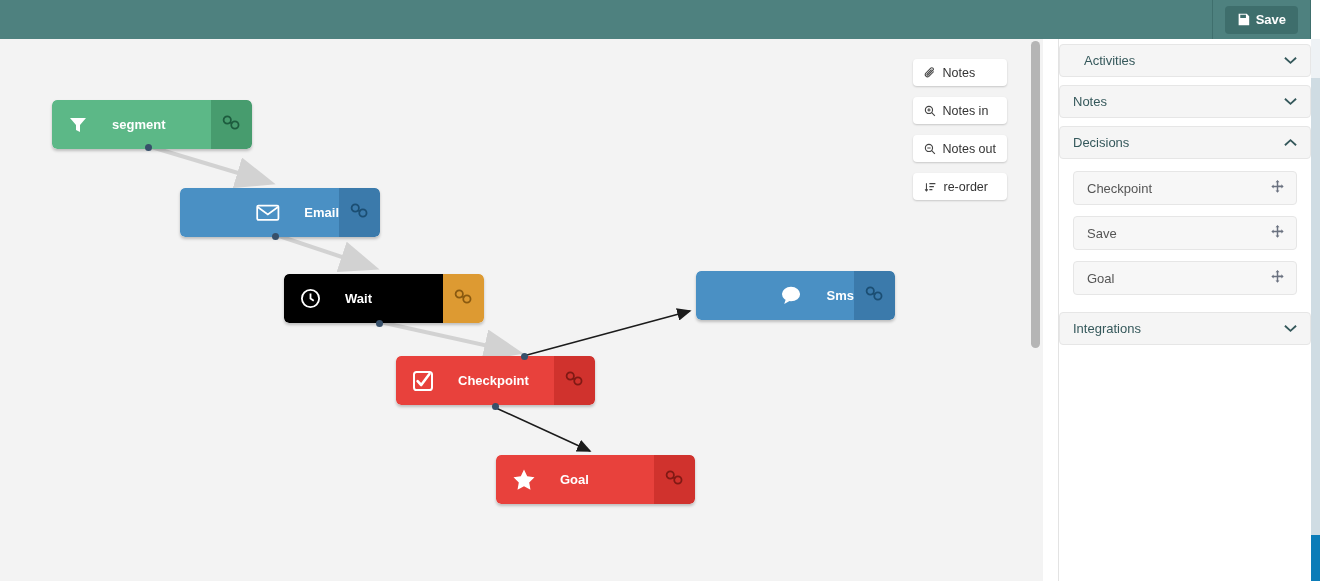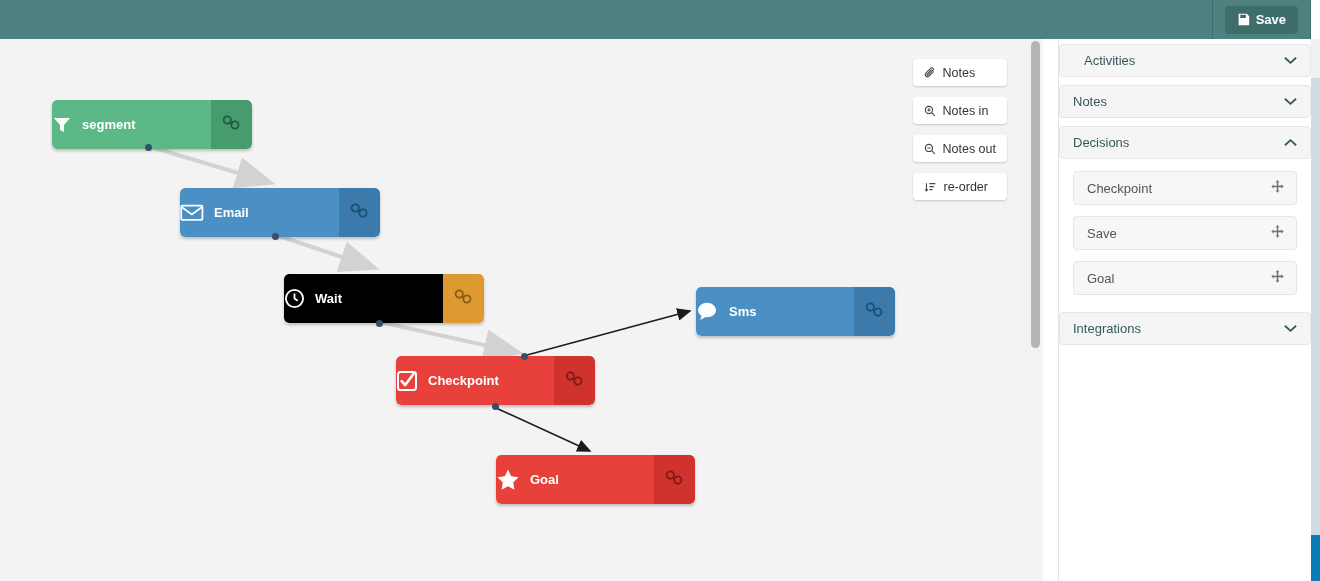--- a/index.html
+++ b/index.html
@@ -84,40 +84,40 @@
     height: 49px;
     border-radius: 5px;
     display: flex; align-items: stretch;
     box-shadow: 0 2px 3px rgba(0,0,0,.22);
     cursor: move;
     overflow: hidden;
   }
   .node-body {
     flex: 1;
     display: flex; align-items: center;
-    gap: 10px;
+    padding-left: 16px; gap: 24px;
     border-radius: 5px 0 0 5px;
   }
   .node-label {
     color: #ffffff;
     font-size: 13px;
     font-weight: bold;
   }
   .node-handle {
     width: 41px;
     display: flex; align-items: center; justify-content: center;
     border-radius: 0 5px 5px 0;
     cursor: pointer;
   }
   .node-icon { display: flex; align-items: center; }
   .node-icon svg { display: block; }
 
   .node.green  .node-body   { background: #5cb887; }
   .node.green  .node-handle { background: #479c6e; }
-  .node.blue   .node-body   { background: #4a90c4; }
+  .node.blue   .node-body   { background: #4a90c4; justify-content: flex-end; }
   .node.blue   .node-handle { background: #3b7aab; }
   .node.orange .node-body   { background: #000000; }
   .node.orange .node-handle { background: #dd9a32; }
   .node.red    .node-body   { background: #e8413c; }
   .node.red    .node-handle { background: #d0322d; }
 
   .port {
     position: absolute;
     width: 7px; height: 7px;
     border-radius: 50%;
@@ -335,21 +335,21 @@
             <circle cx="7" cy="7" r="4.3"></circle>
               <circle cx="16" cy="13" r="4.3"></circle>
               <path d="M10.2 9.6l2.8 1.8"></path>
           </svg>
         </span>
       </div>
     </div>
     <div class="port" style="left:521px; top:314px;"></div>
     <div class="port" style="left:492px; top:364px;"></div>
 
-    <div class="node blue" style="left:696px; top:248px; width:199px;">
+    <div class="node blue" style="left:696px; top:232px; width:199px;">
       <div class="node-body">
         <span class="node-icon">
           <svg width="23" height="21" viewBox="0 0 24 22" fill="#ffffff">
             <ellipse cx="11.5" cy="9.5" rx="9.5" ry="7.6"></ellipse>
               <path d="M6 15l-1.6 5 6-3.6z"></path>
           </svg>
         </span>
         <span class="node-label">Sms</span>
       </div>
       <div class="node-handle">

